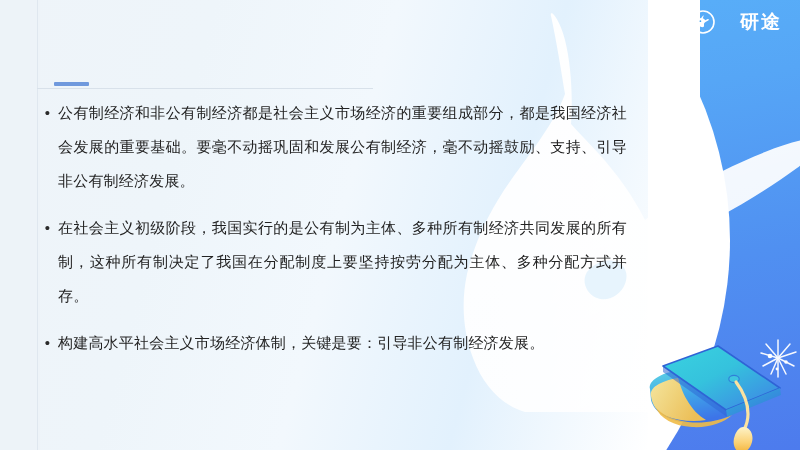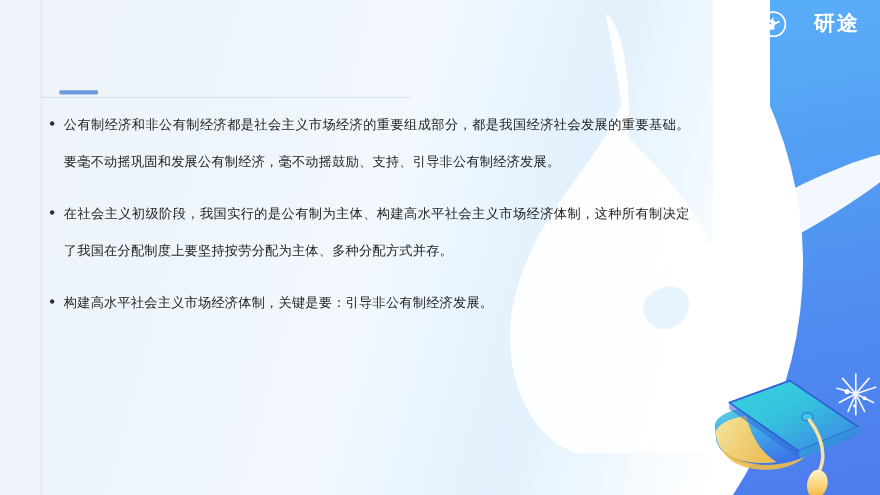--- a/index.html
+++ b/index.html
@@ -77,21 +77,21 @@
   }
   .bullet-row{
     display:flex; align-items:flex-start; margin-bottom:13px;
   }
   .bullet-row:last-child{margin-bottom:0;}
   .dot{
     flex:0 0 auto; width:21px; color:#2b2b2b; font-size:15px;
     line-height:34px; text-align:center; user-select:none;
   }
   .btext{
-    flex:1 1 auto; color:#232323; font-size:12px; line-height:34px;
+    flex:1 1 auto; color:#232323; font-size:15px; line-height:34px;
     text-align:justify; text-justify:inter-character;
     letter-spacing:0.2px;
     font-family:"Liberation Sans","DejaVu Sans",sans-serif;
   }
 
   
   .cap{
     position:absolute; left:630px; top:326px; width:175px; height:128px; z-index:6;
   }
 </style>
@@ -151,21 +151,21 @@
 
   <div class="content">
 
     <div class="bullet-row">
       <div class="dot">•</div>
       <div class="btext">公有制经济和非公有制经济都是社会主义市场经济的重要组成部分，都是我国经济社会发展的重要基础。要毫不动摇巩固和发展公有制经济，毫不动摇鼓励、支持、引导非公有制经济发展。</div>
     </div>
 
     <div class="bullet-row">
       <div class="dot">•</div>
-      <div class="btext">在社会主义初级阶段，我国实行的是公有制为主体、构建高水平社会主义市场经济体制，这种所有制决定了我国在分配制度上要坚持按劳分配为主体、多种分配方式并存。</div>
+      <div class="btext">在社会主义初级阶段，我国实行的是公有制为主体、多种所有制经济共同发展的所有制，这种所有制决定了我国在分配制度上要坚持按劳分配为主体、多种分配方式并存。</div>
     </div>
 
     <div class="bullet-row">
       <div class="dot">•</div>
       <div class="btext">构建高水平社会主义市场经济体制，关键是要：引导非公有制经济发展。</div>
     </div>
 
   </div>
 
   <div class="cap">

